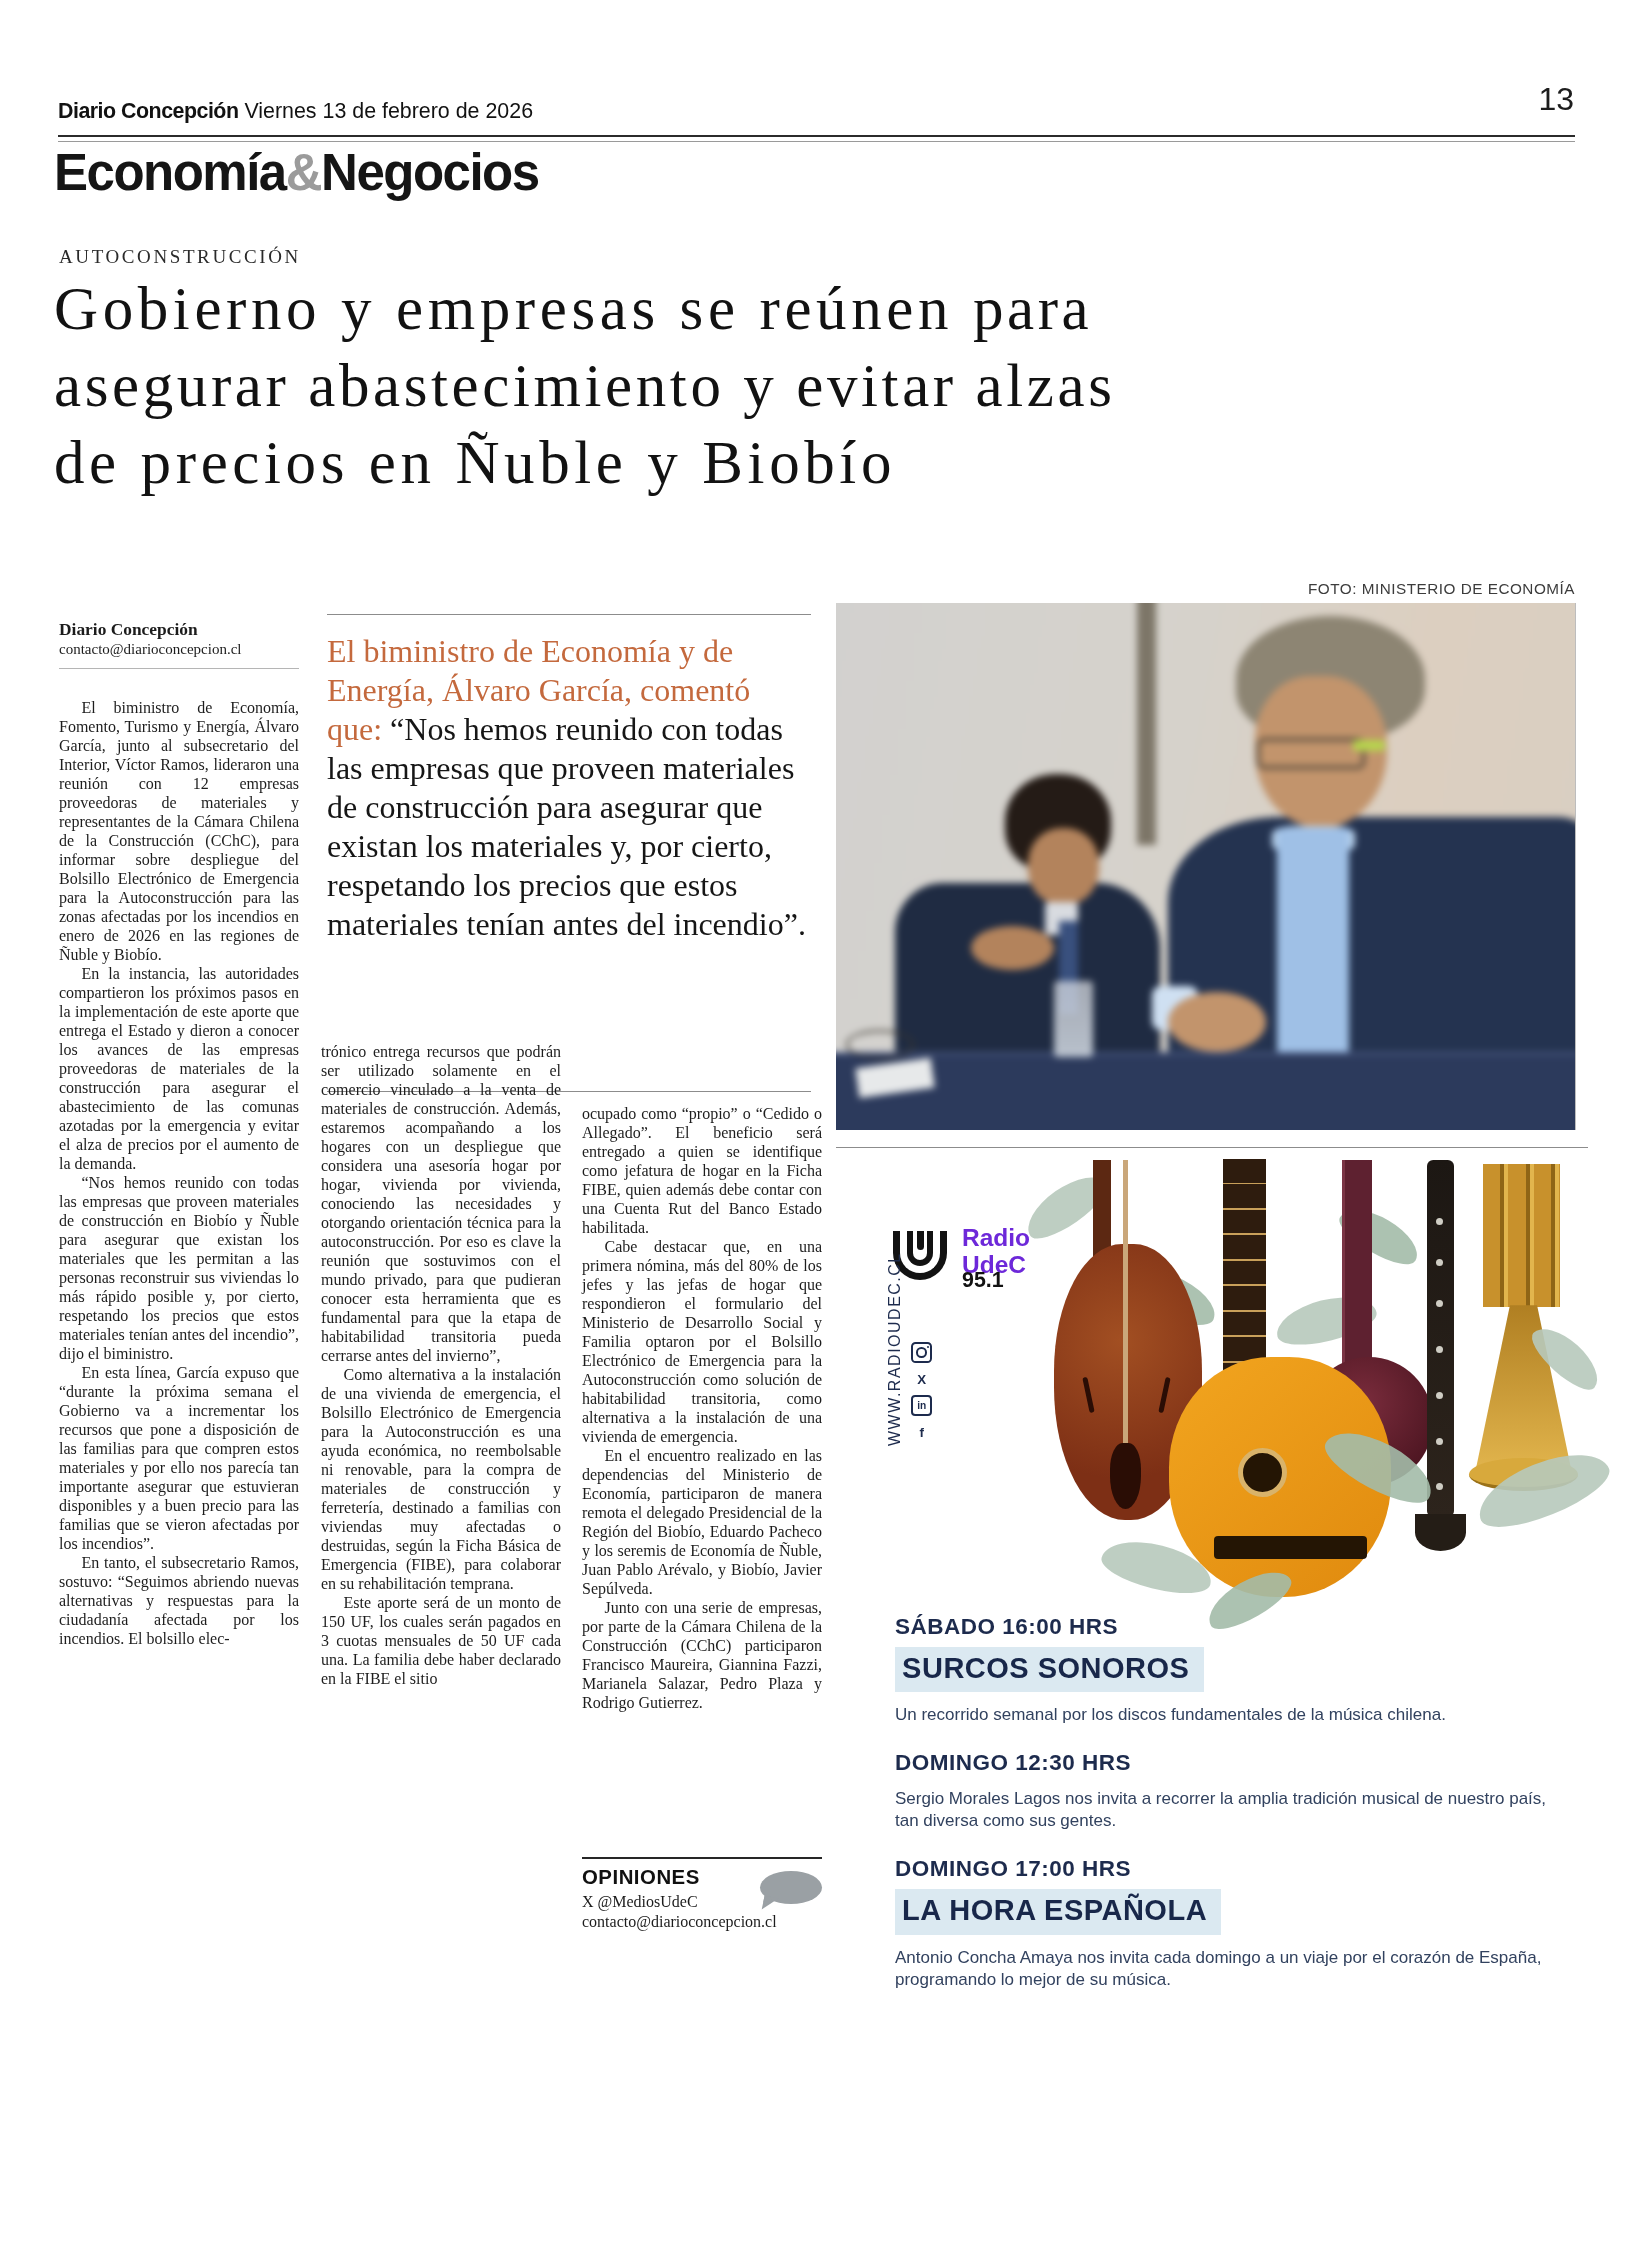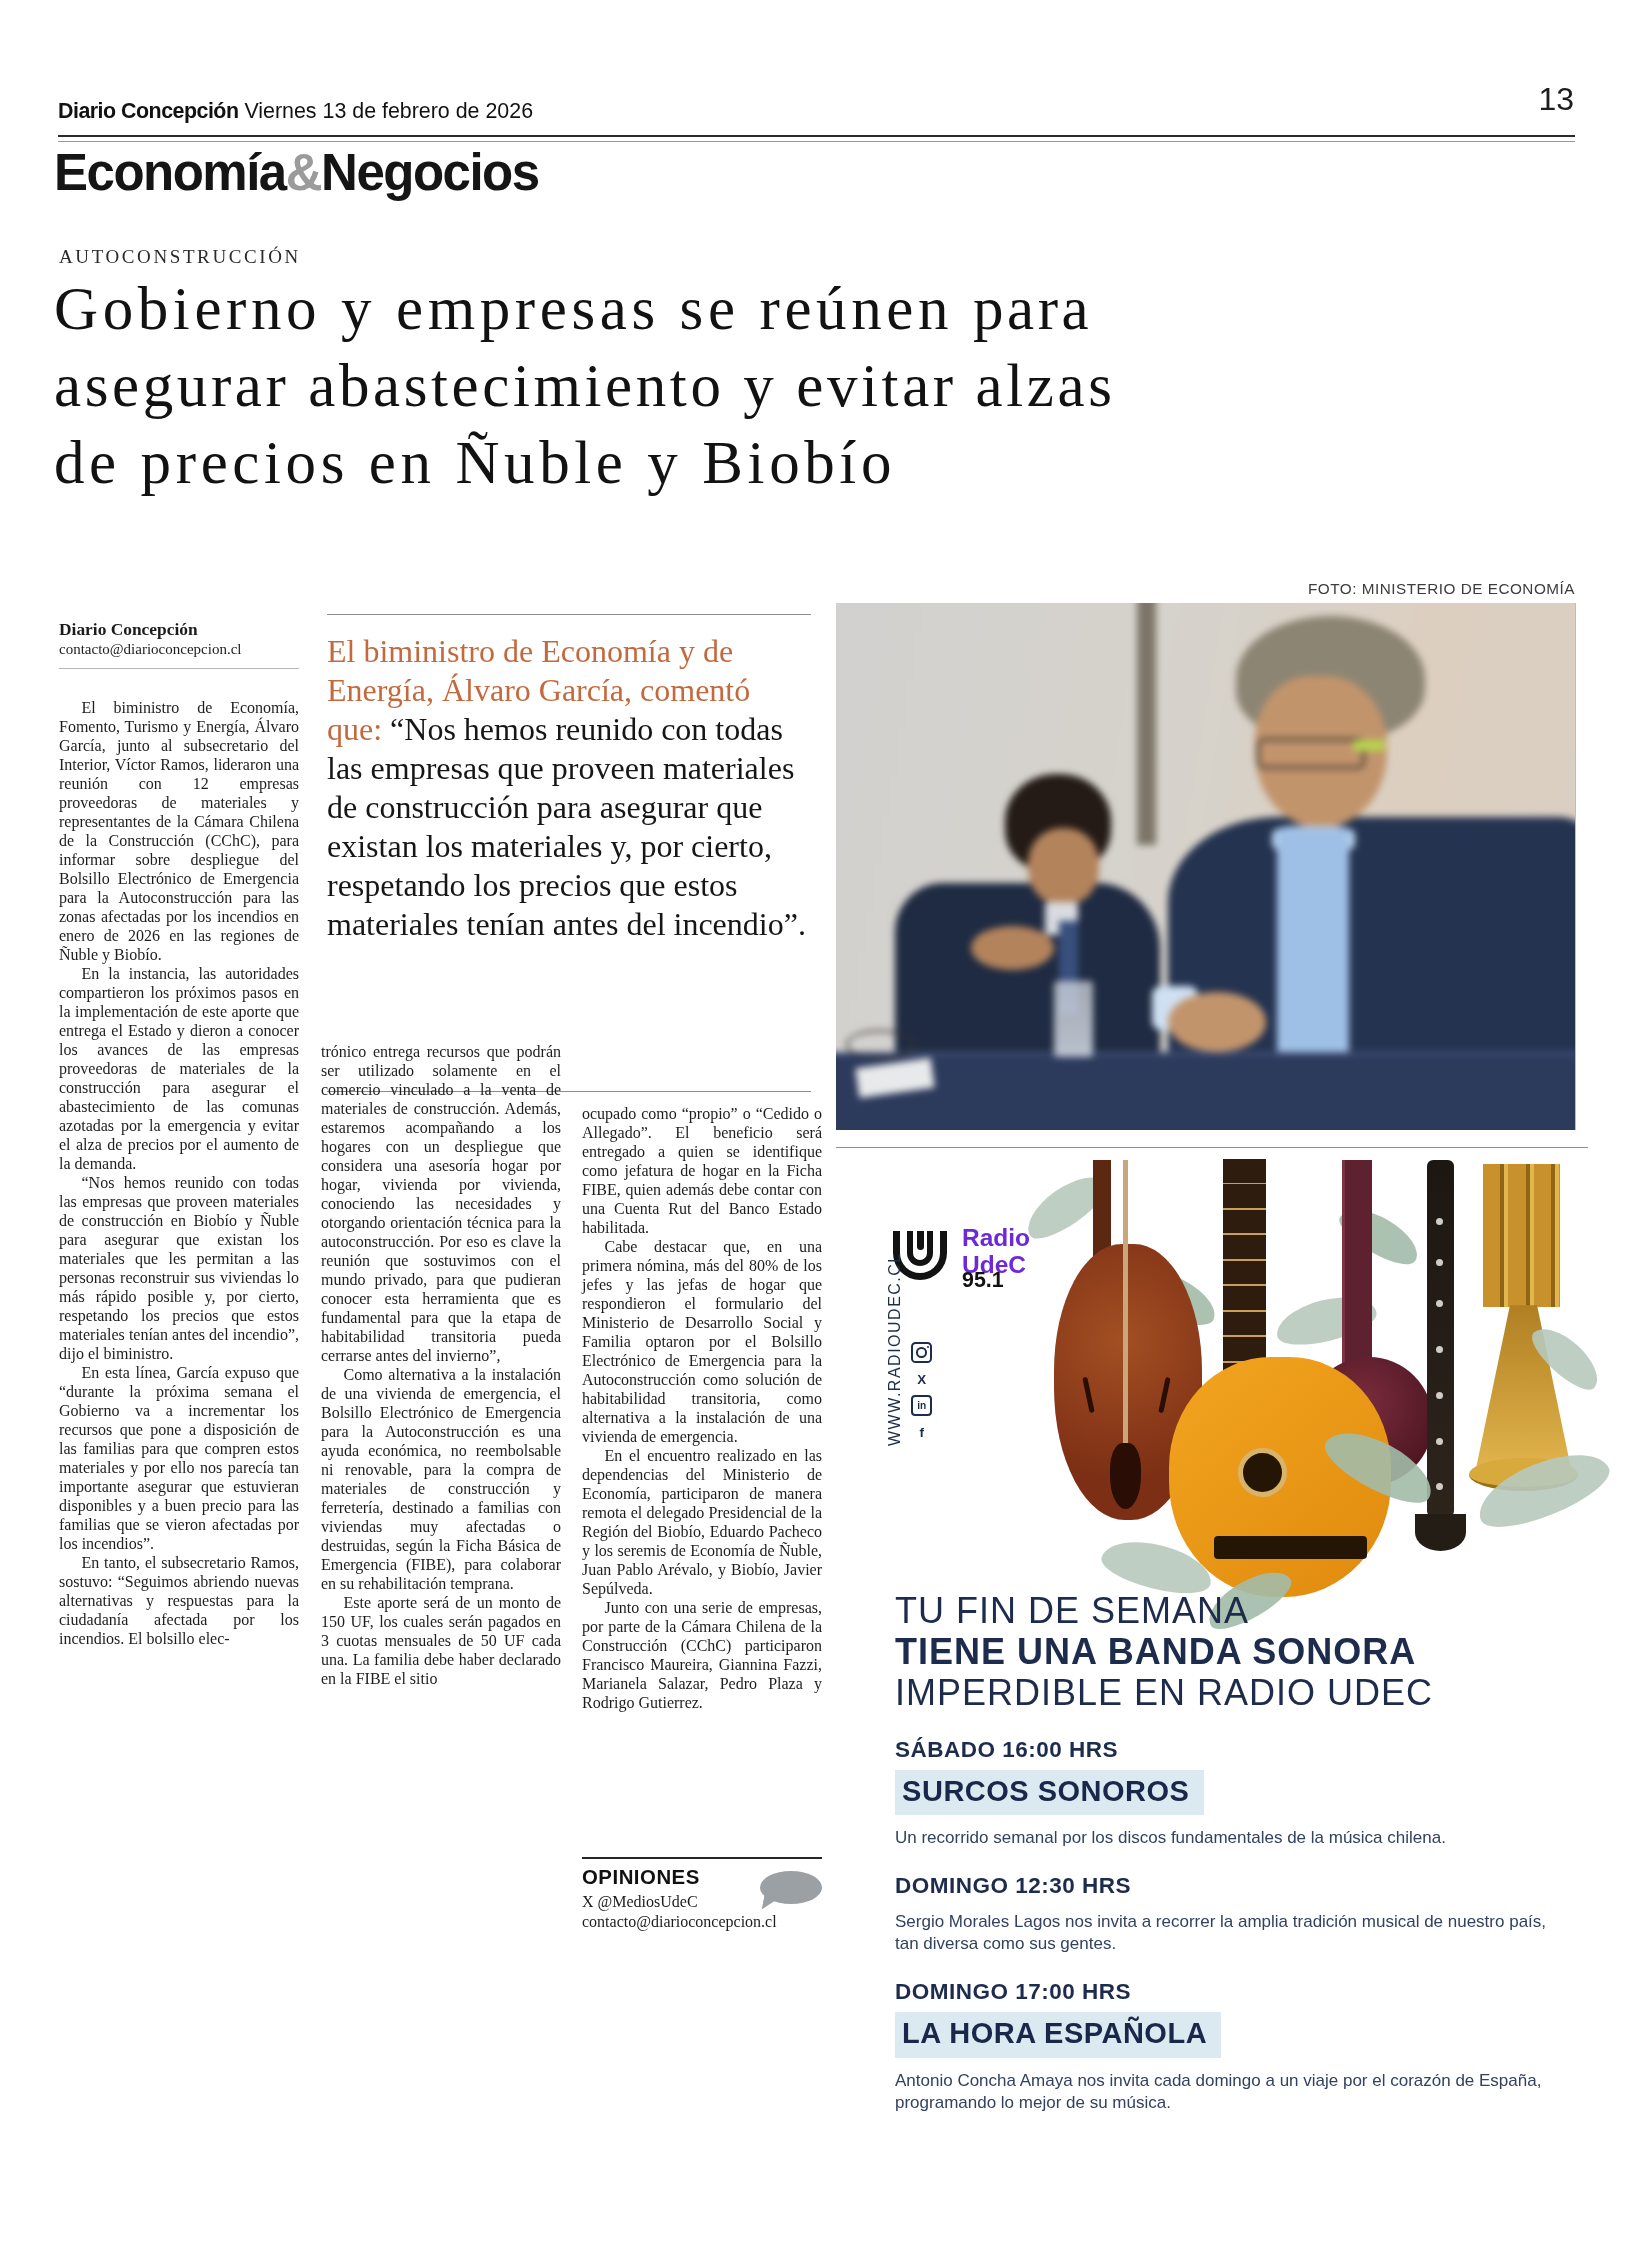--- a/index.html
+++ b/index.html
@@ -269,21 +269,20 @@
         <div class="tru-cone"></div>
         <div class="tru-bell"></div>
       <div class="leaf d" style="left:286px;top:286px;width:117px;height:47px;transform:rotate(28deg)"></div>
       <div class="leaf" style="left:439px;top:306px;width:138px;height:53px;transform:rotate(-22deg)"></div>
       <div class="leaf" style="left:66px;top:388px;width:112px;height:44px;transform:rotate(14deg)"></div>
       <div class="leaf d" style="left:168px;top:424px;width:92px;height:37px;transform:rotate(-30deg)"></div>
       <div class="leaf" style="left:490px;top:184px;width:82px;height:34px;transform:rotate(42deg)"></div>
     </div>
 
     <div class="ad-content">
-      <div class="ad-h"><span>TU FIN DE SEMANA</span><br><span class="b">TIENE UNA BANDA SONORA</span><br><span>IMPERDIBLE EN RADIO UDEC</span></div>
 
       <div>
 
           <div class="show">
             <div class="time">SÁBADO 16:00 HRS</div>
             <div><span class="stitle">SURCOS SONOROS</span></div>
             <div class="sdesc">Un recorrido semanal por los discos fundamentales de la música chilena.</div>
           </div>
 
           <div class="show">

